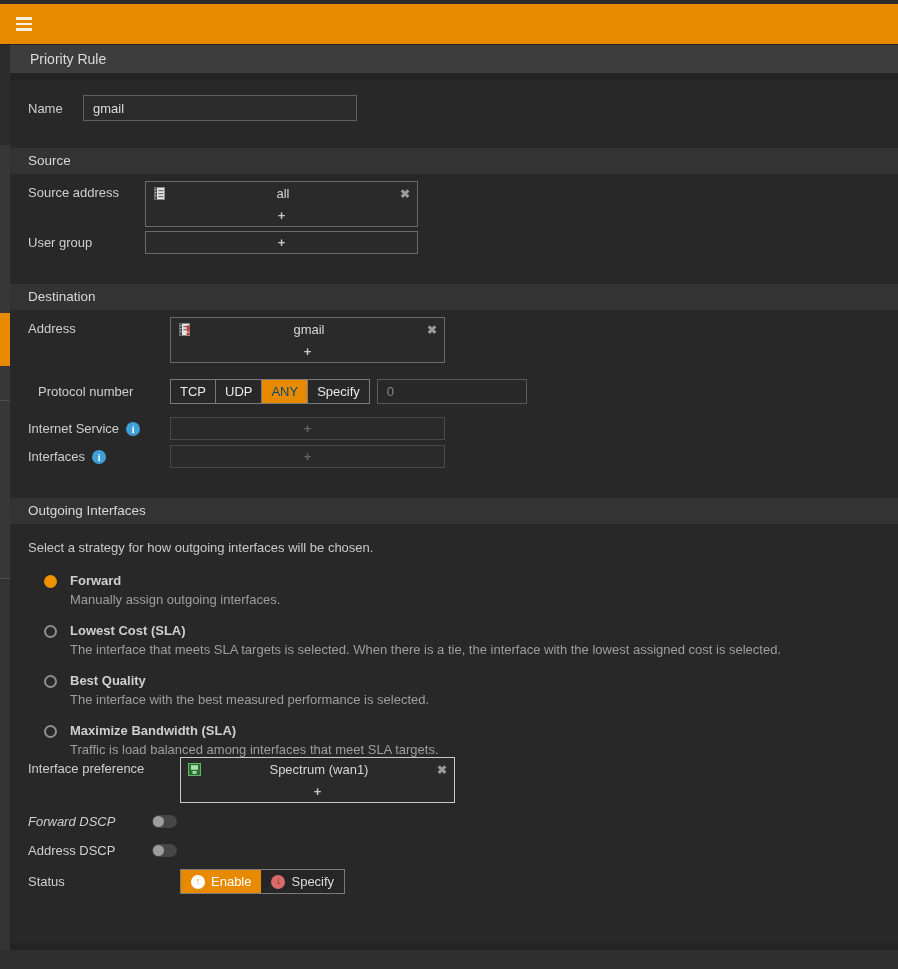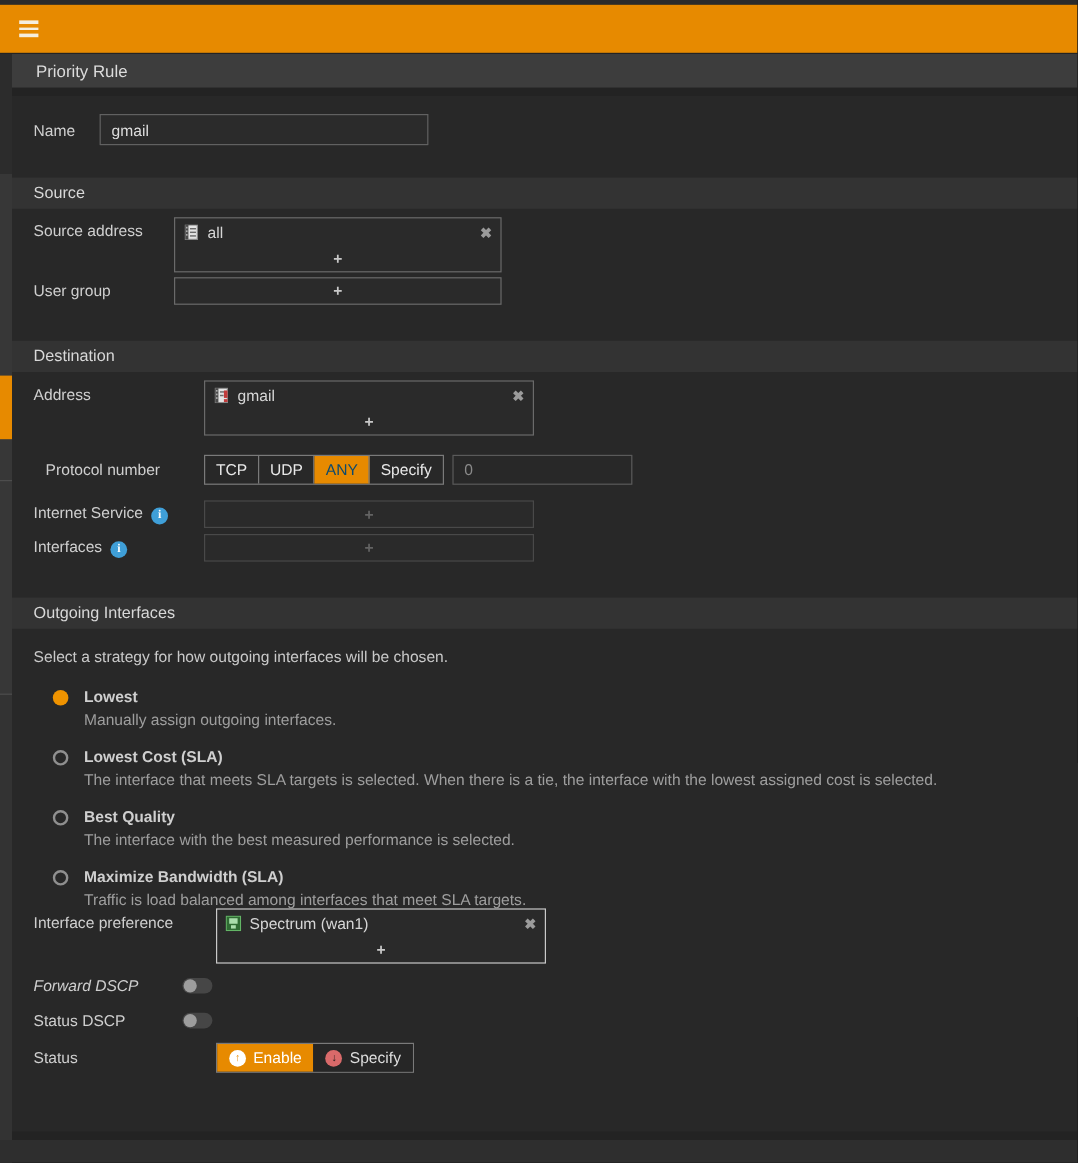--- a/index.html
+++ b/index.html
@@ -38,21 +38,21 @@
   .name-row { margin-top:15px; height:26px; }
   .text-input { width:274px; height:26px; background:#2b2b2b; border:1px solid #616161; color:#dddddd; font-size:13px; padding:0 9px; font-family:"Liberation Sans", sans-serif; }
 
   .section-header { height:26px; line-height:26px; background:#333333; padding-left:18px; font-size:13.5px; color:#d8d8d8; }
   .mt27 { margin-top:27px; } .mt30 { margin-top:30px; }
 
   
   .multibox { border:1px solid #6a6a6a; background:#2a2a2a; display:flex; flex-direction:column; cursor:pointer; }
   .w273 { width:273px; } .w275 { width:275px; }
   .entry { height:23px; display:flex; align-items:center; padding:0 7px; gap:7px; }
-  .entry-name { flex:1; color:#d6d6d6; }
+  .entry-name { flex:1; color:#d6d6d6;text-align:center; }
   .remove { color:#9b9b9b; font-size:12px; font-weight:bold; line-height:1; }
   .addrow { height:21px; display:flex; align-items:center; justify-content:center; color:#c8c8c8; font-weight:bold; font-size:13px; }
   .multibox.disabled { border-color:#494949; cursor:default; }
   .addrow.dim { color:#636363; }
   .multibox.focused { border-color:#c9c9c9; }
   .top-align { align-items:flex-start; }
   .top-align .lbl { padding-top:4px; }
 
   .src-addr-row { margin-top:7px; }
   .usergroup-row { margin-top:4px; height:23px; }
@@ -231,21 +231,21 @@
 
     <div class="section-header mt30">
       <span>Outgoing Interfaces</span>
     </div>
 
     <div class="intro">Select a strategy for how outgoing interfaces will be chosen.</div>
 
     <div class="strategy first">
       <span class="radio selected"></span>
       <div>
-        <div class="strategy-title">Lowest</div>
+        <div class="strategy-title">Forward</div>
         <div class="strategy-desc">Manually assign outgoing interfaces.</div>
       </div>
     </div>
 
     <div class="strategy">
       <span class="radio"></span>
       <div>
         <div class="strategy-title">Lowest Cost (SLA)</div>
         <div class="strategy-desc">The interface that meets SLA targets is selected. When there is a tie, the interface with the lowest assigned cost is selected.</div>
       </div>
@@ -288,21 +288,21 @@
     </div>
 
     <div class="row toggle-row1">
       <label class="lbl w-tog">Forward DSCP</label>
       <span class="toggle">
           <span class="knob"></span>
         </span>
     </div>
 
     <div class="row toggle-row2">
-      <label class="lbl w-tog">Status DSCP</label>
+      <label class="lbl w-tog">Address DSCP</label>
       <span class="toggle">
           <span class="knob"></span>
         </span>
     </div>
 
     <div class="row status-row">
       <label class="lbl w-pref">Status</label>
       <div class="status-group">
         <button class="status-btn selected">
           <span class="status-icon enable-icon">↑</span>

